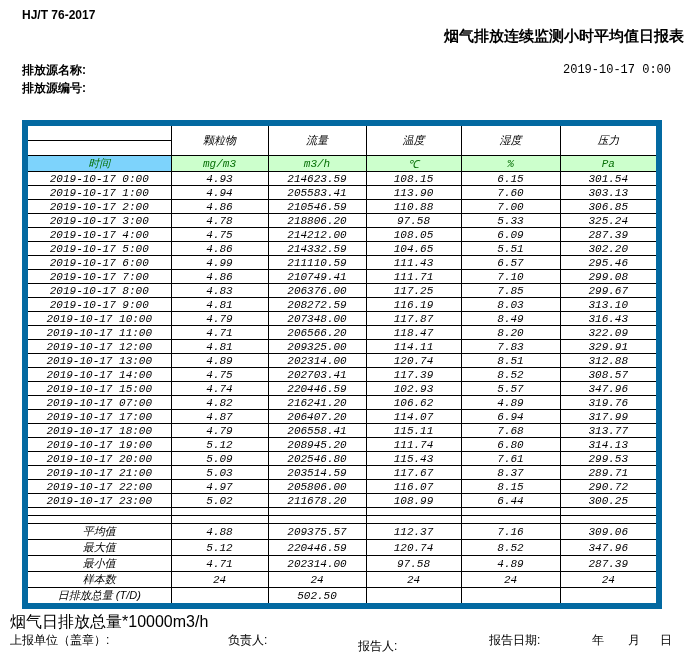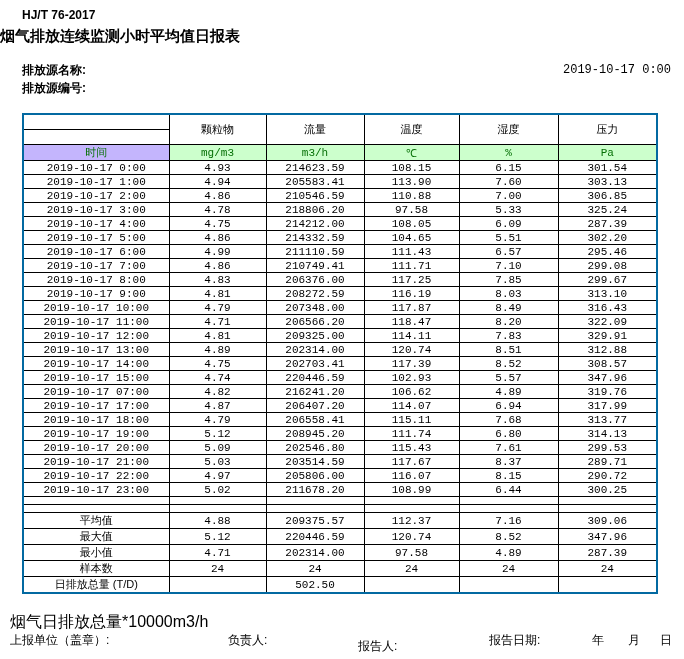--- a/index.html
+++ b/index.html
@@ -1,29 +1,30 @@
 <!DOCTYPE html>
 <html><head>
 <meta charset="utf-8">
 <style>
   html,body{margin:0;padding:0;}
   body{
     width:684px;height:659px;position:relative;background:#ffffff;
     font-family:"Liberation Sans",sans-serif;color:#000;overflow:hidden;
   }
   .std-code{position:absolute;left:22px;top:8px;font-size:12px;font-weight:bold;letter-spacing:0px;}
-  .report-title{position:absolute;left:0;top:27px;width:100%;text-align:left;font-size:15px;font-weight:bold;}
+  .report-title{position:absolute;left:0;top:27px;width:100%;text-align:right;font-size:15px;font-weight:bold;}
   .meta-label-1{position:absolute;left:22px;top:62px;font-size:12px;font-weight:bold;}
   .meta-label-2{position:absolute;left:22px;top:80px;font-size:12px;font-weight:bold;}
   .report-datetime{position:absolute;left:563px;top:63px;font-size:12px;font-family:"Liberation Mono",monospace;}
 
   table.report{
-    position:absolute;left:22px;top:113px;
+    position:absolute;left:22px;top:120px;
     border-collapse:collapse;table-layout:fixed;
-    border:2px solid #0369a1;
+    border:6px solid #0369a1;
+    font-style:italic;
   }
   table.report td,table.report th{
     border:1px solid #000;padding:0;margin:0;
     text-align:center;vertical-align:middle;
     font-size:11px;font-weight:normal;overflow:hidden;white-space:nowrap;
   }
   tr.hrow td,tr.hrow th{height:14px;}
   th.param-head{font-size:12px;font-family:"Liberation Sans",sans-serif;}
   tr.units-row td{height:15px;background:#ccffcc;}
   td.units-cell{color:#067006;font-family:"Liberation Mono",monospace;}
@@ -67,21 +68,21 @@
       <th class="param-head" rowspan="2">颗粒物</th>
       <th class="param-head" rowspan="2">流量</th>
       <th class="param-head" rowspan="2">温度</th>
       <th class="param-head" rowspan="2">湿度</th>
       <th class="param-head" rowspan="2">压力</th>
     </tr>
     <tr class="hrow">
       <td></td>
     </tr>
     <tr class="units-row">
-      <td class="time-head" style="background: #c4b5fd; color: rgb(6, 112, 6);">时间</td>
+      <td class="time-head" style="background: #7dd3fc; color: rgb(6, 112, 6);">时间</td>
       <td class="units-cell" style="background: rgb(204, 255, 204); color: rgb(6, 112, 6);">mg/m3</td>
       <td class="units-cell" style="background: rgb(204, 255, 204); color: rgb(6, 112, 6);">m3/h</td>
       <td class="units-cell" style="background: rgb(204, 255, 204); color: rgb(6, 112, 6);">℃</td>
       <td class="units-cell" style="background: rgb(204, 255, 204); color: rgb(6, 112, 6);">%</td>
       <td class="units-cell" style="background: rgb(204, 255, 204); color: rgb(6, 112, 6);">Pa</td>
     </tr>
   </thead>
   <tbody id="data-rows">
       <tr>
         <td class="time-cell">2019-10-17 0:00</td>

